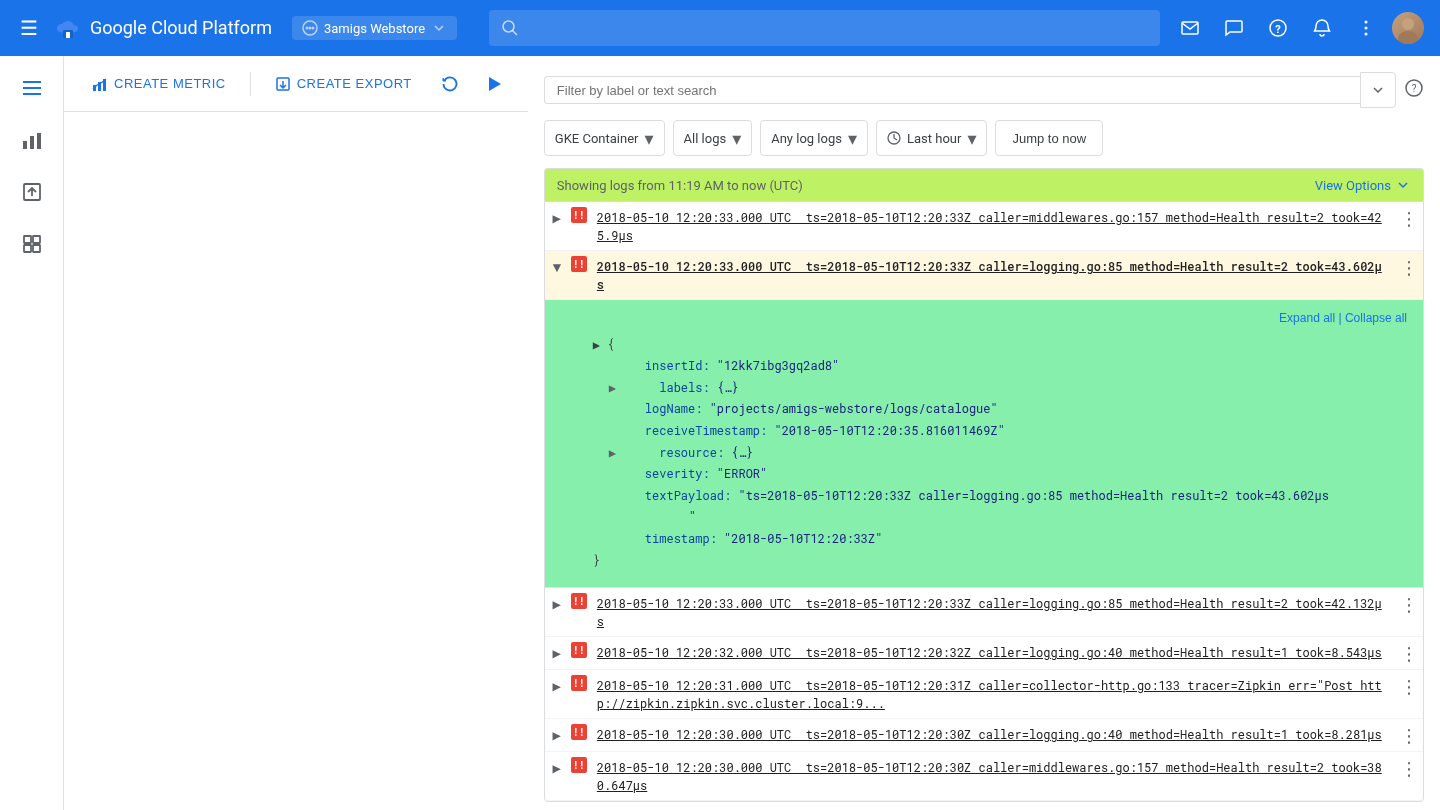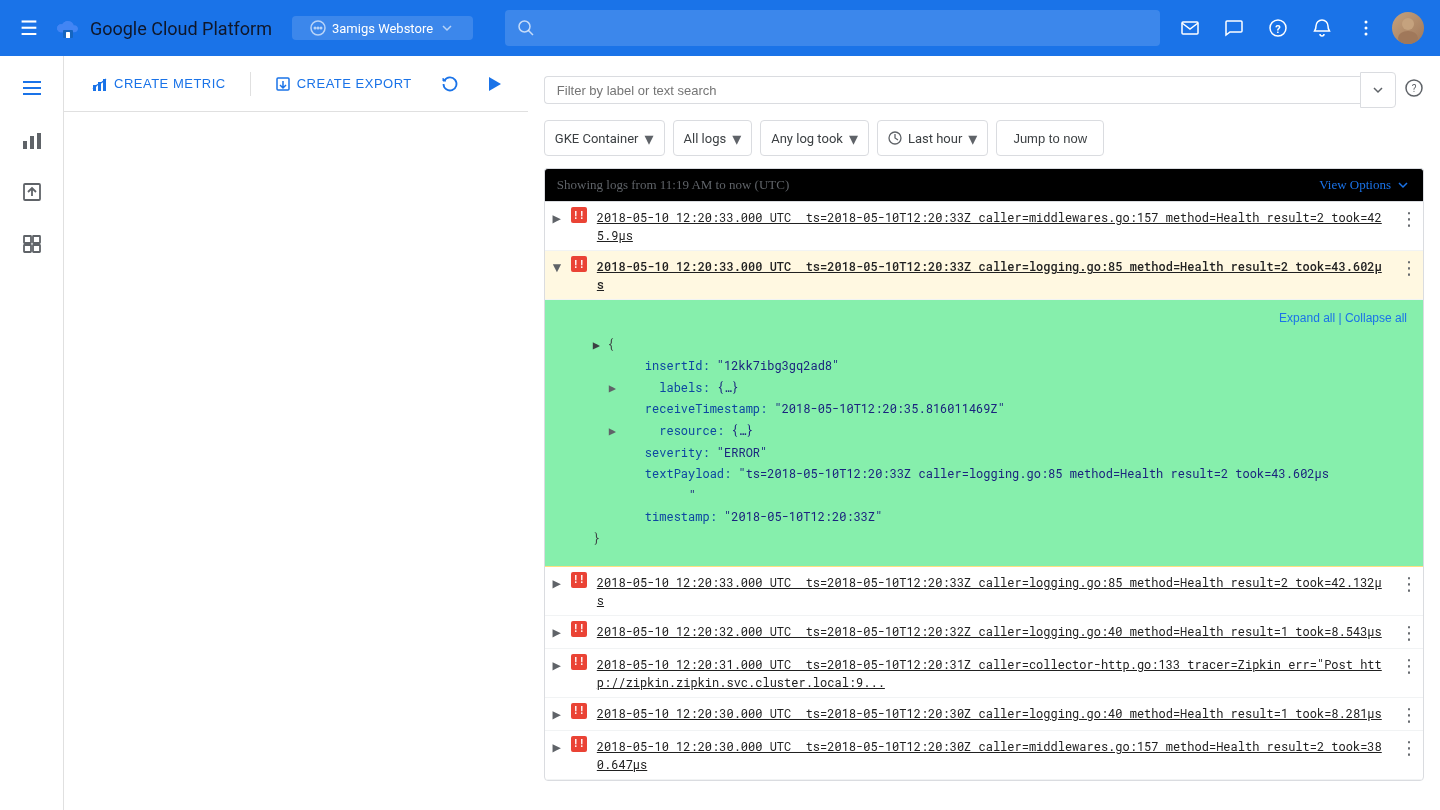--- a/index.html
+++ b/index.html
@@ -10,25 +10,25 @@
       height: 56px;
       background: #1a73e8;
       display: flex;
       align-items: center;
       padding: 0 16px;
       gap: 12px;
       position: relative;
       z-index: 100;
     }
     .top-nav .hamburger { color: #fff; font-size: 20px; cursor: pointer; padding: 4px; }
-    .top-nav .logo { color: #0f172a; font-size: 18px; font-weight: 400; letter-spacing: 0; display: flex; align-items: center; gap: 8px; white-space: nowrap; }
+    .top-nav .logo { color: #ffffff; font-size: 18px; font-weight: 400; letter-spacing: 0; display: flex; gap: 8px; white-space: nowrap; }
     .top-nav .project-selector {
       display: flex; align-items: center; gap: 6px;
       background: rgba(255,255,255,0.15); border-radius: 4px;
-      padding: 4px 18px; cursor: pointer; color: #fff; font-size: 13px; margin-left: 8px;
+      padding: 4px 10px; cursor: pointer; color: #fff; font-size: 13px; margin-left: 8px;
     }
     .top-nav .project-selector svg { opacity: 0.8; }
     .search-bar {
       flex: 1; max-width: 680px; margin-left: 20px;
       background: rgba(255,255,255,0.15);
       border-radius: 4px; display: flex; align-items: center;
       padding: 0 12px; height: 36px;
     }
     .search-bar input {
       background: transparent; border: none; outline: none;
@@ -113,22 +113,22 @@
     .dropdown-select .arrow { font-size: 18px; color: #5f6368; }
     .jump-now-btn {
       padding: 0 16px; height: 36px; border: 1px solid #dadce0;
       border-radius: 4px; background: #fff; cursor: pointer;
       font-size: 13px; color: #3c4043; display: flex; align-items: center;
     }
 
     
     .logs-info-bar {
       display: flex; align-items: center; justify-content: space-between;
-      padding: 8px 12px; background: #000000; border: 1px solid #dadce0;
-      border-bottom: none; border-radius: 4px 4px 0 0; font-size: 13px; color: #5f6368; font-family: Liberation Serif, serif;
+      padding: 8px 12px; background: #bef264; border: 1px solid #dadce0;
+      border-bottom: none; border-radius: 4px 4px 0 0; font-size: 13px; color: #5f6368;
     }
     .view-options-btn {
       display: flex; align-items: center; gap: 4px; color: #1a73e8; cursor: pointer; font-size: 13px;
     }
 
     
     .logs-container {
       border: 1px solid #dadce0; border-radius: 0 0 4px 4px; overflow: hidden;
     }
     .log-entry {
@@ -345,21 +345,21 @@
       <div class="dropdowns-row">
         <div class="dropdown-select">
           <span>GKE Container</span>
           <span class="arrow">▾</span>
         </div>
         <div class="dropdown-select">
           <span>All logs</span>
           <span class="arrow">▾</span>
         </div>
         <div class="dropdown-select">
-          <span>Any log took</span>
+          <span>Any log logs</span>
           <span class="arrow">▾</span>
         </div>
         <div class="dropdown-select">
           <svg width="14" height="14" viewBox="0 0 14 14" fill="none" stroke="#5f6368" stroke-width="1.3">
               <circle cx="7" cy="7" r="6"></circle>
               <path d="M7 3v4l3 2"></path>
             </svg>
           <span>Last hour</span>
           <span class="arrow">▾</span>
         </div>
@@ -408,20 +408,24 @@
           <div style="padding-left:16px;">
             <span class="field-name">insertId:</span>
             <span class="field-value"> "12kk7ibg3gq2ad8"</span>
           </div>
           <div style="padding-left:16px;">
             <span class="expand-toggle">▶ </span>
             <span class="field-name">labels: </span>
             <span class="field-value">{…}</span>
           </div>
           <div style="padding-left:16px;">
+            <span class="field-name">logName: </span>
+            <span class="field-value">"projects/amigs-webstore/logs/catalogue"</span>
+          </div>
+          <div style="padding-left:16px;">
             <span class="field-name">receiveTimestamp: </span>
             <span class="field-value">"2018-05-10T12:20:35.816011469Z"</span>
           </div>
           <div style="padding-left:16px;">
             <span class="expand-toggle">▶ </span>
             <span class="field-name">resource: </span>
             <span class="field-value">{…}</span>
           </div>
           <div style="padding-left:16px;">
             <span class="field-name">severity: </span>

